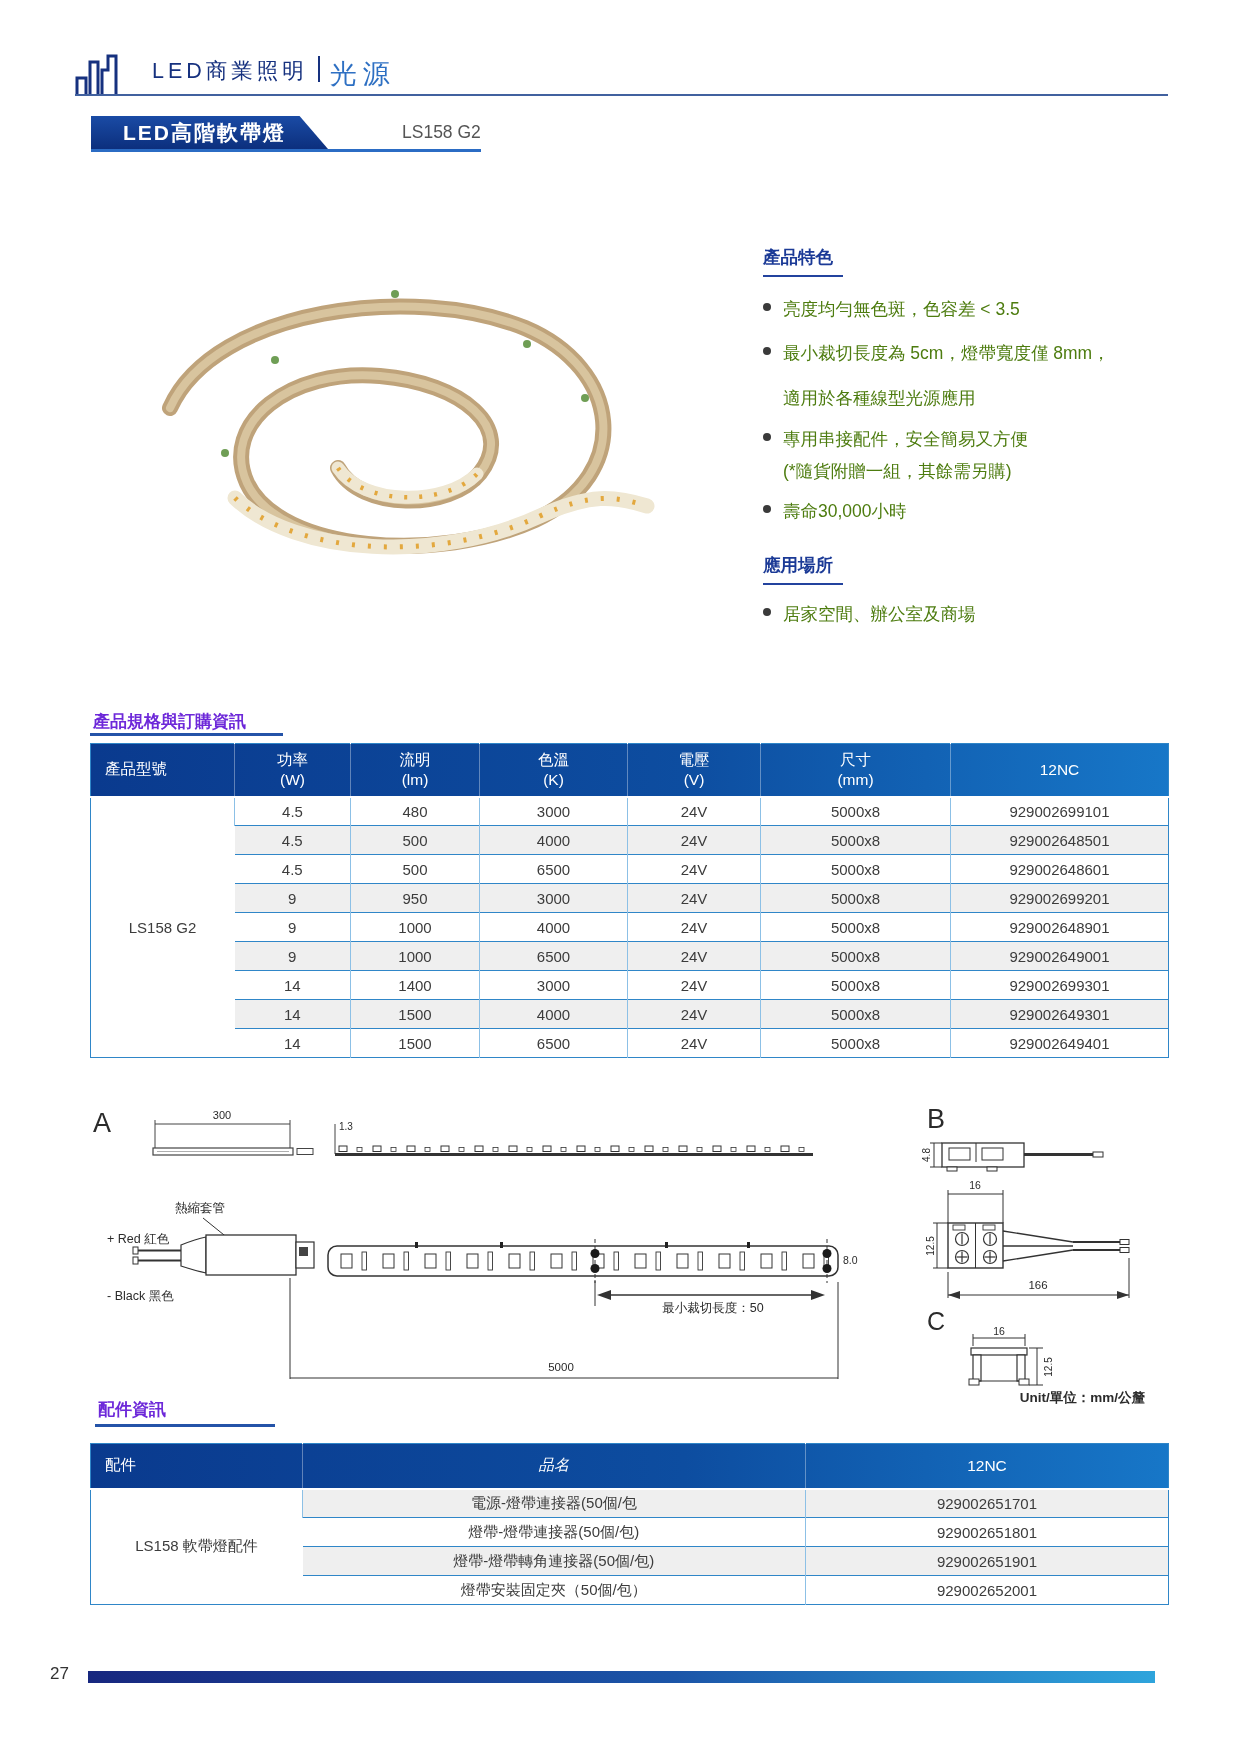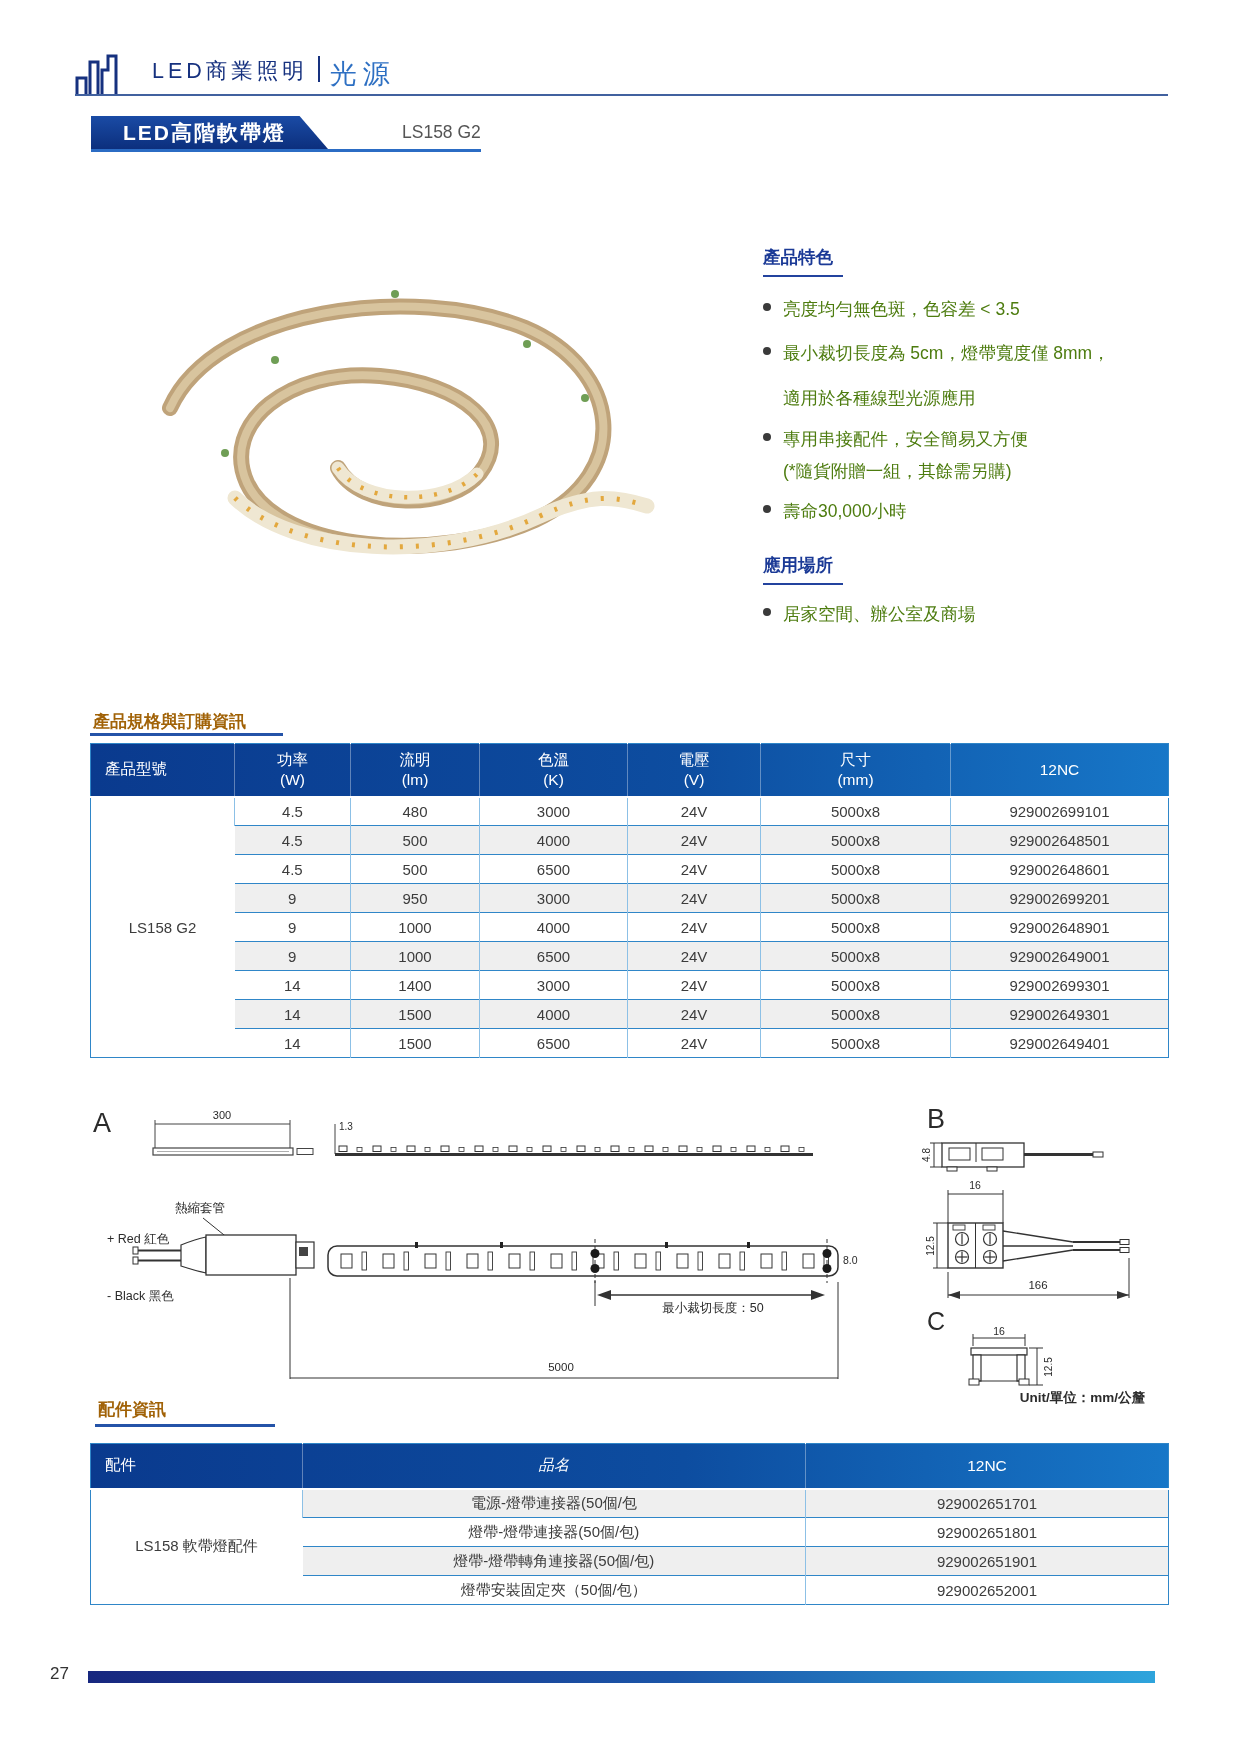--- a/index.html
+++ b/index.html
@@ -23,21 +23,21 @@
   .model-text{position:absolute;left:402px;top:116px;line-height:33px;font-size:17.5px;color:#555;}
 
   
   .sec-title{font-size:17.5px;font-weight:bold;color:#1b3a96;
              border-bottom:2.5px solid #23439e;padding:0 10px 6px 0;display:inline-block;}
   .feat-line{position:absolute;font-size:17.5px;color:#4d7c0f;white-space:nowrap;}
   .feat-line.bulleted{padding-left:20px;}
   .dot{position:absolute;left:0;top:6px;width:8px;height:8px;border-radius:50%;background:#3a3a3a;}
 
   
-  .block-title{font-size:17px;font-weight:bold;color:#a16207;}
+  .block-title{font-size:17px;font-weight:bold;color:#6d28d9;}
   .title-bar{position:absolute;height:3px;background:#2453a8;}
 
   
   table.spec{position:absolute;border-collapse:collapse;table-layout:fixed;background:#fff;
              border:1px solid #2f86c8;font-size:15px;color:#3c3c3c;}
   table.spec thead tr{background:linear-gradient(90deg,#0a3a8e 0%,#0d4da0 55%,#1777c8 100%);}
   table.spec th{color:#fff;font-weight:normal;font-size:15.5px;padding:0;border-left:1px solid rgba(255,255,255,.35);
                 border-bottom:2px solid #fff;vertical-align:middle;}
   table.spec th:first-child{border-left:none;text-align:left;padding-left:14px;}
   table.spec td{text-align:center;border-left:1px solid #8cc0e6;border-top:1px solid #2f86c8;padding:0;}

